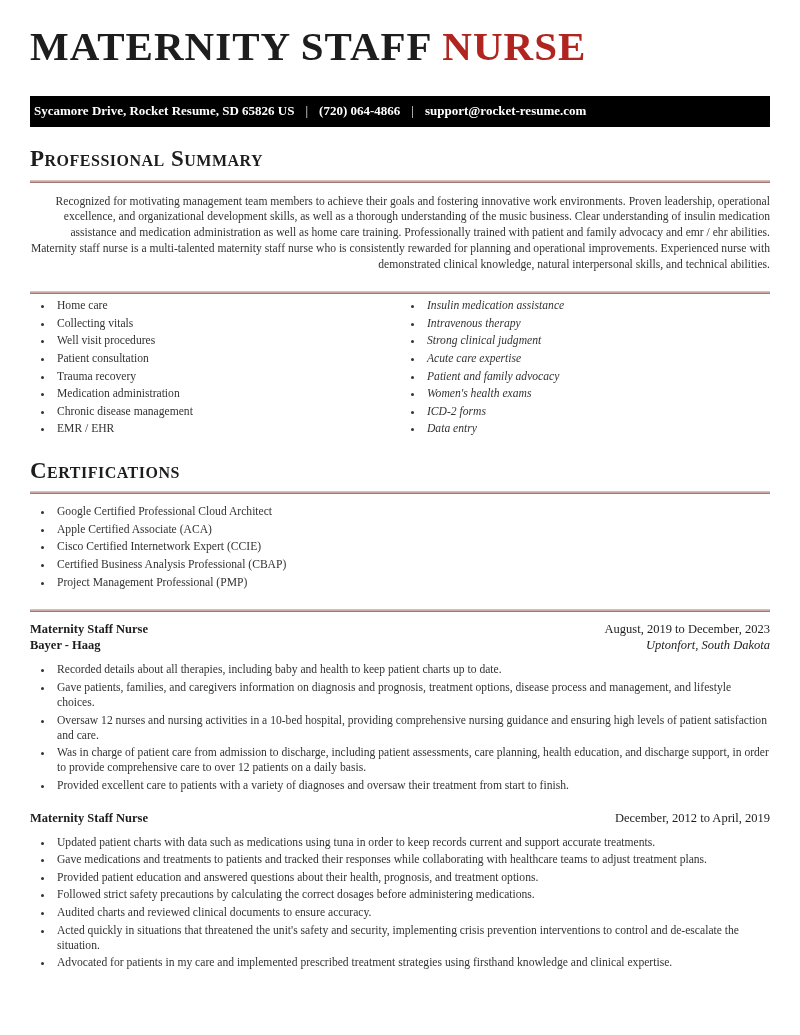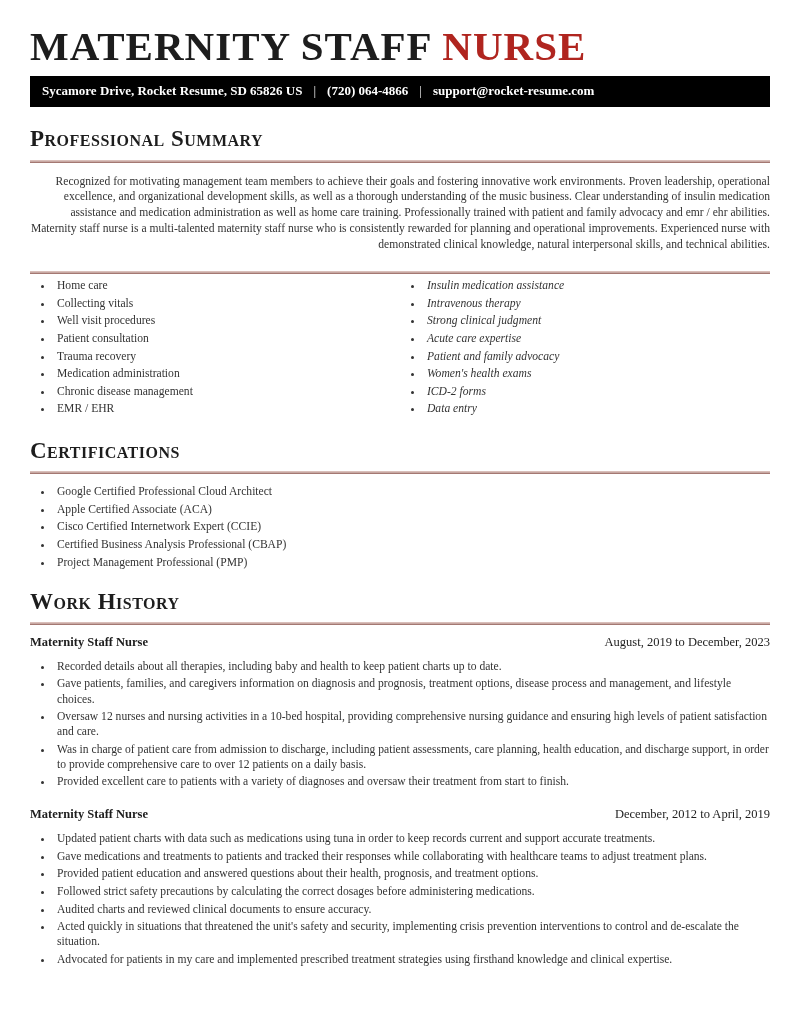--- a/index.html
+++ b/index.html
@@ -24,26 +24,26 @@
     margin:0;
     font-size:41px;
     font-weight:bold;
     letter-spacing:1px;
     color:var(--ink);
     line-height:1.1;
     white-space:nowrap;
   }
   .doc-title .accent{color:var(--accent);}
   .contact-bar{
-    margin-top:7px;
+    margin-top:27px;
     background:var(--bar-bg);
     color:#ffffff;
     font-weight:bold;
     font-size:13px;
-    padding:7px 12px 8px 12px;
+    padding:7px 12px 8px 4px;
     display:flex;
     align-items:center;
     gap:11px;
     white-space:nowrap;
   }
   .contact-bar .sep{font-weight:normal;opacity:.95;}
 
   
   section{margin-top:19px;}
   h2{
@@ -158,28 +158,31 @@
 
     <li>Google Certified Professional Cloud Architect</li>
         <li>Apple Certified Associate (ACA)</li>
         <li>Cisco Certified Internetwork Expert (CCIE)</li>
         <li>Certified Business Analysis Professional (CBAP)</li>
         <li>Project Management Professional (PMP)</li>
       </ul>
   </section>
 
   <section>
-    <h2>Work History</h2>
     <div class="rule"></div>
     <div>
 
         <div class="job">
           <div class="job-row">
             <span class="job-title">Maternity Staff Nurse</span>
             <span class="job-dates">August, 2019 to December, 2023</span>
+          </div>
+          <div class="job-row">
+            <span class="job-company">Bayer - Haag</span>
+            <span class="job-location">Uptonfort, South Dakota</span>
           </div>
           <ul class="bullets">
 
           <li>Recorded details about all therapies, including baby and health to keep patient charts up to date.</li>
             <li>Gave patients, families, and caregivers information on diagnosis and prognosis, treatment options, disease process and management, and lifestyle choices.</li>
             <li>Oversaw 12 nurses and nursing activities in a 10-bed hospital, providing comprehensive nursing guidance and ensuring high levels of patient satisfaction and care.</li>
             <li>Was in charge of patient care from admission to discharge, including patient assessments, care planning, health education, and discharge support, in order to provide comprehensive care to over 12 patients on a daily basis.</li>
             <li>Provided excellent care to patients with a variety of diagnoses and oversaw their treatment from start to finish.</li>
           </ul>
         </div>

